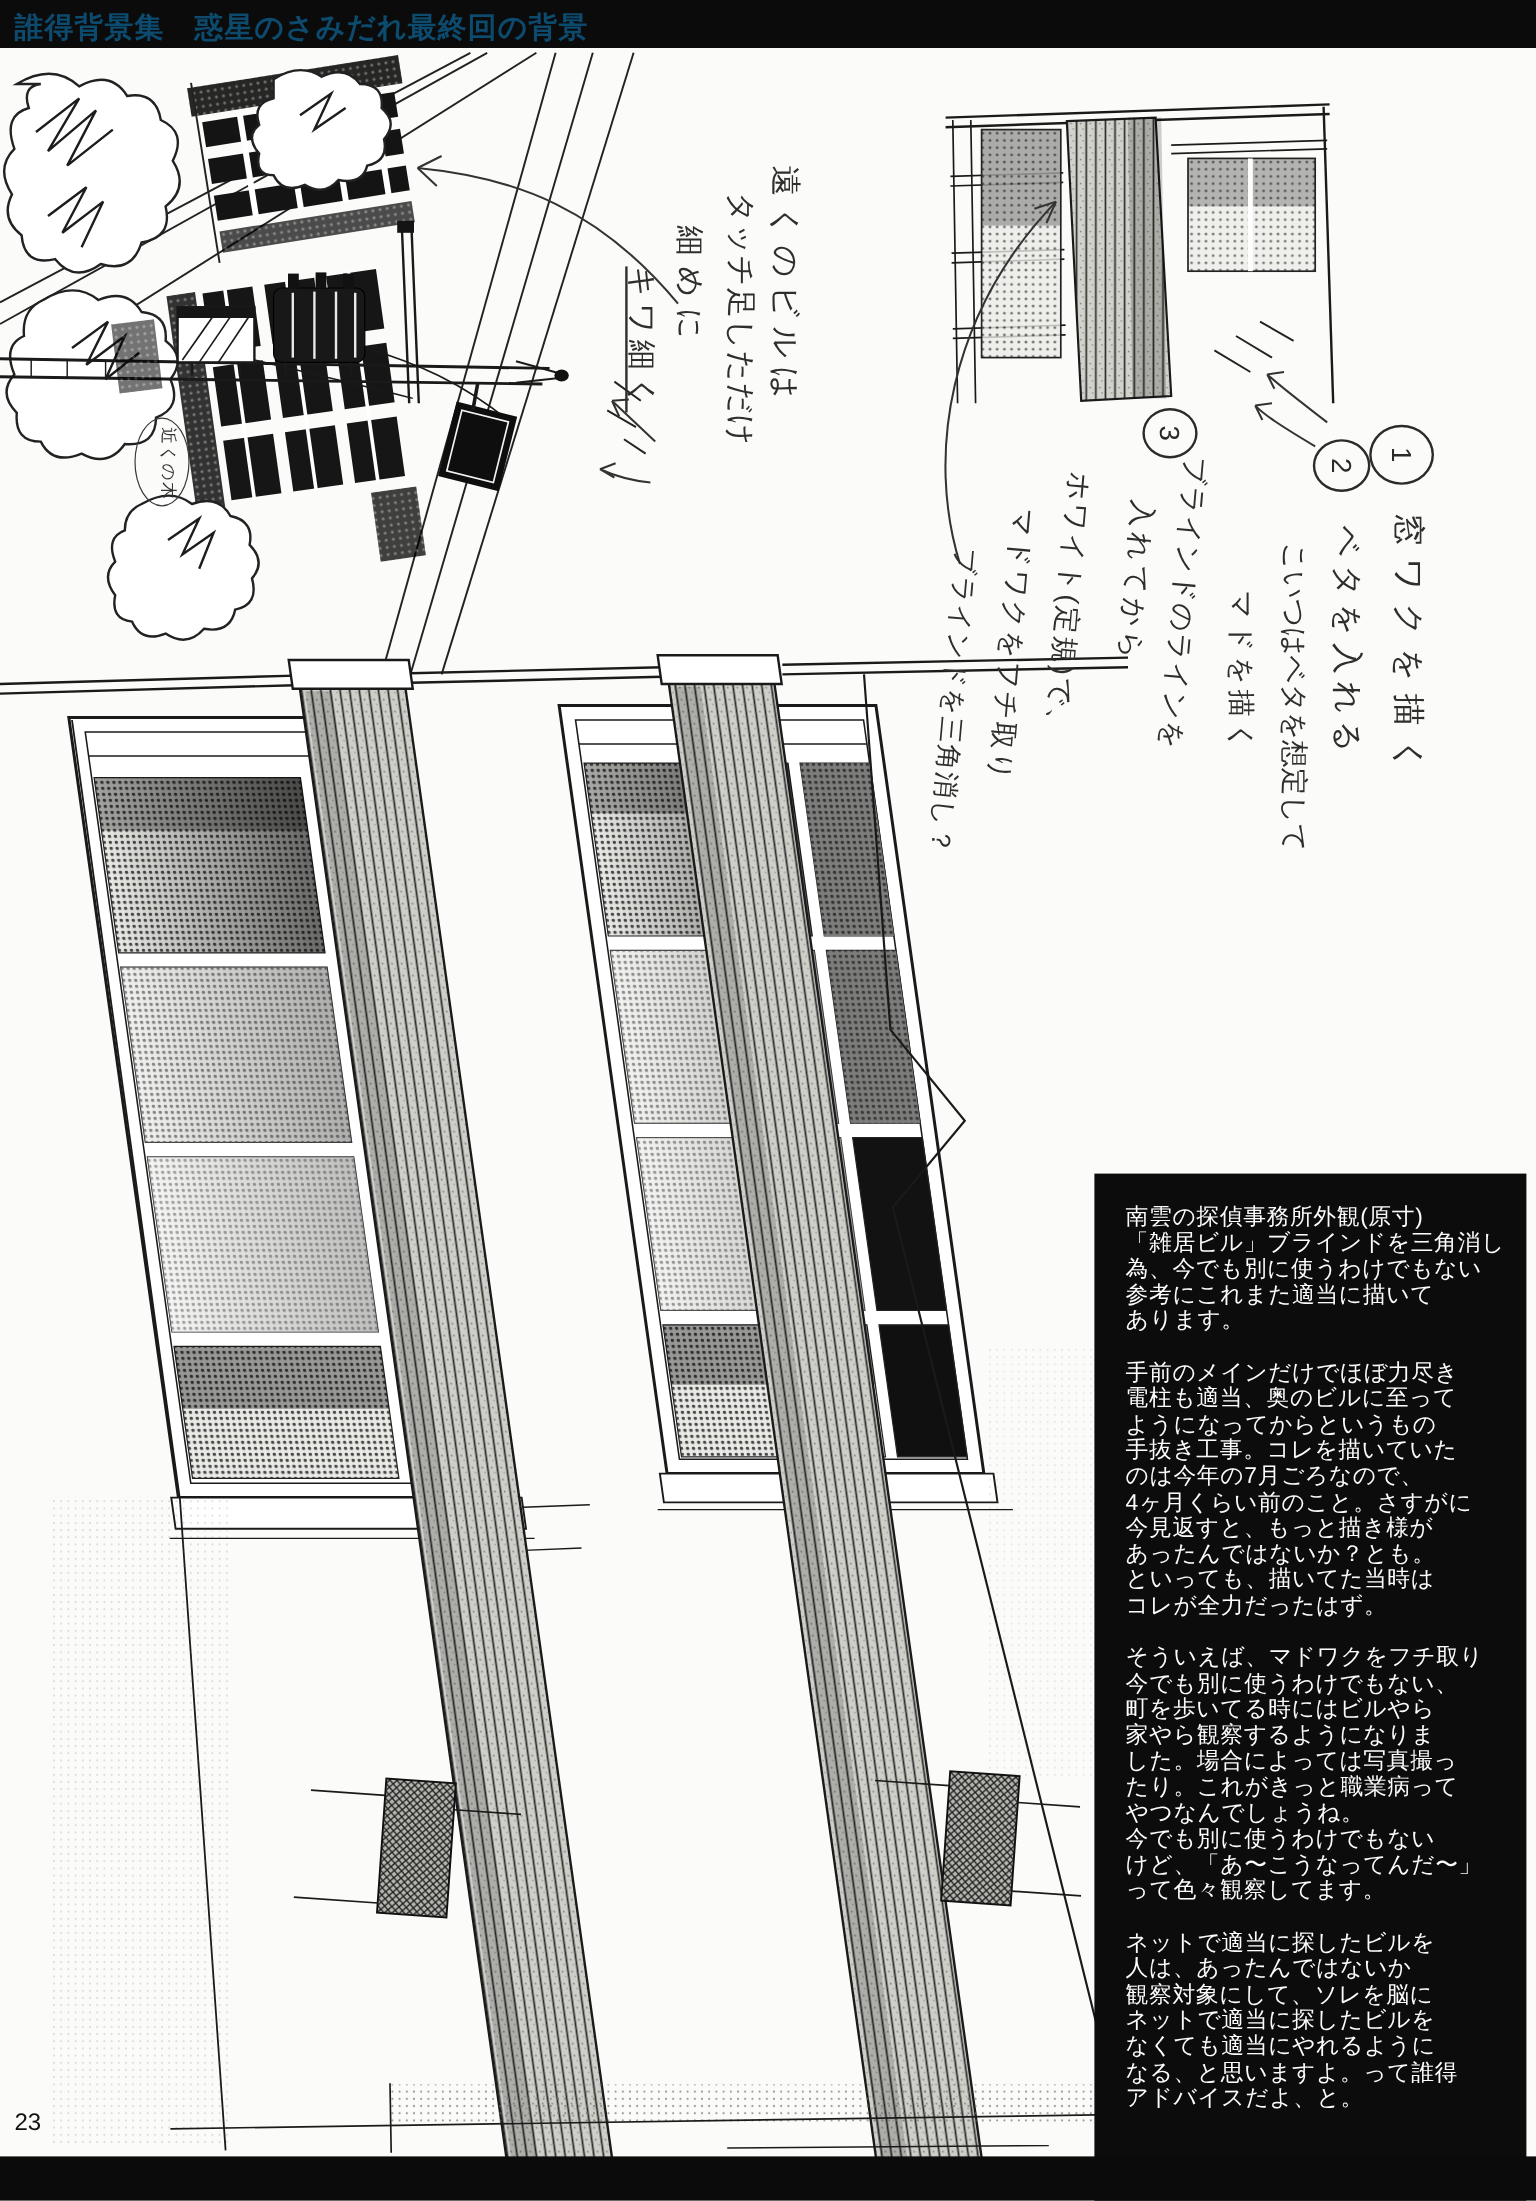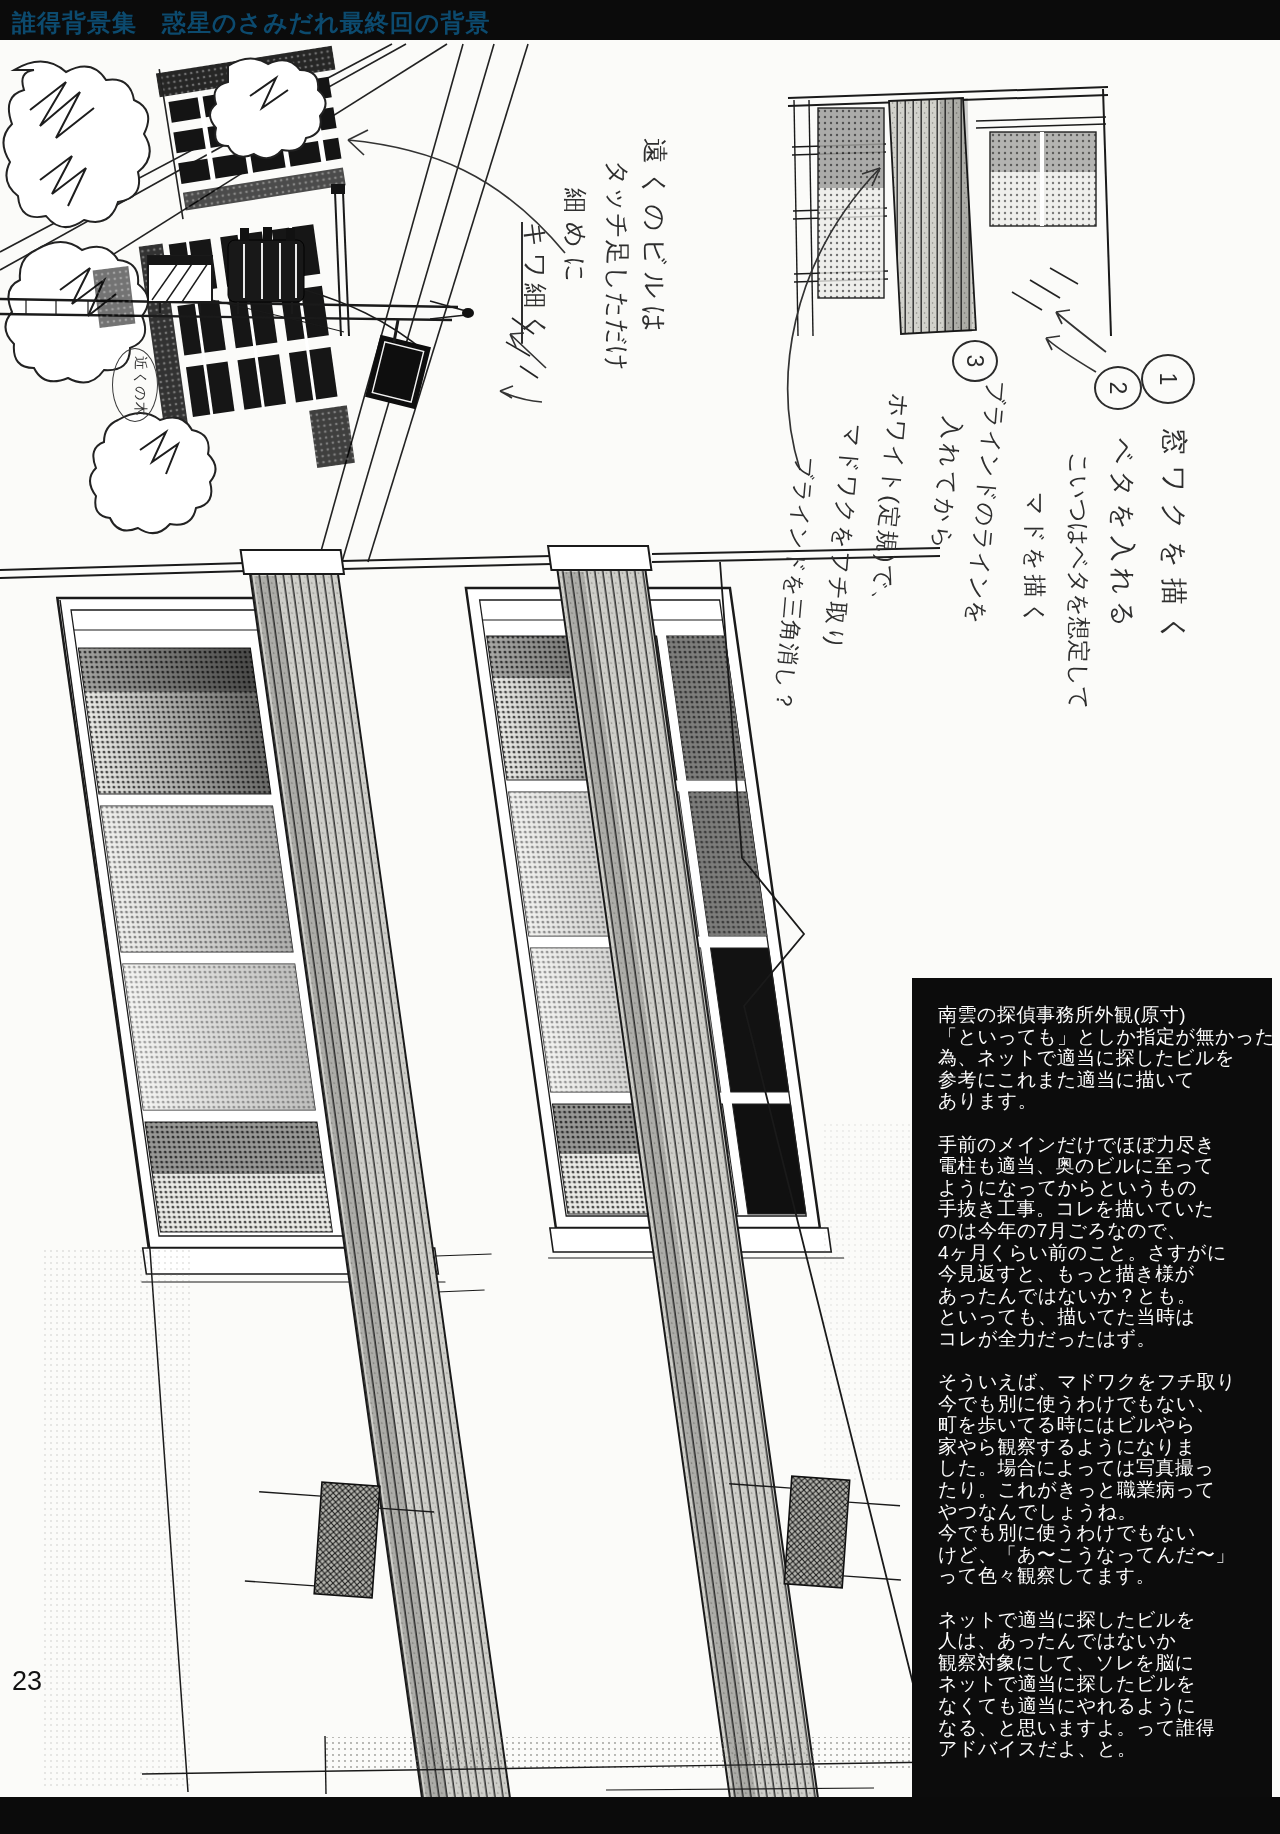--- a/index.html
+++ b/index.html
@@ -7,21 +7,21 @@
     width:1280px;height:1834px;position:relative;overflow:hidden;
     background:#fbfbf9;font-family:"Liberation Sans","DejaVu Sans",sans-serif;color:#1a1a1a;
   }
   .bar{position:absolute;left:0;width:1280px;background:#0b0b0b;}
   #header-bar{top:0;height:40px;}
   #header-title{
     position:absolute;left:12px;top:7px;color:#0c4a6e;font-size:24px;font-weight:600;
     letter-spacing:1px;white-space:nowrap;
   }
   #footer-bar{top:1797px;height:37px;}
-  #page-number{position:absolute;left:12px;top:1666px;font-size:27px;color:#111;}
+  #page-number{position:absolute;left:12px;top:1758px;font-size:20px;color:#111;}
   svg{position:absolute;}
   
   .vnote{
     position:absolute;transform-origin:left top;transform:rotate(90deg);
     white-space:nowrap;color:#2e2e2e;font-size:24px;
   }
   .vnote.tilt{transform:rotate(95deg);}
   .circ{
     position:absolute;border:2.2px solid #2b2b2b;border-radius:50%;
     display:flex;align-items:center;justify-content:center;
@@ -396,22 +396,22 @@
 <div class="vnote" style="left:1050px;top:492px;font-size:23px;letter-spacing:4px">マドを描く</div>
 
 <div class="vnote tilt" style="left:1012px;top:382px;font-size:23px;letter-spacing:1px">ブラインドのラインを</div>
 <div class="vnote tilt" style="left:968px;top:418px;font-size:23px;letter-spacing:4px">入れてから</div>
 <div class="vnote tilt" style="left:915px;top:395px;font-size:23px;letter-spacing:2px">ホワイト(定規)で、</div>
 <div class="vnote tilt" style="left:868px;top:425px;font-size:23px;letter-spacing:2px">マドワクをフチ取り</div>
 <div class="vnote tilt" style="left:820px;top:458px;font-size:22px;letter-spacing:1px">ブラインドを三角消し？</div>
 
 <div id="note-box">
     <div class="nb-line">南雲の探偵事務所外観(原寸)</div>
-    <div class="nb-line">「といっても」としか指定が無かった</div>
-    <div class="nb-line">為、ネットで適当に探したビルを</div>
+    <div class="nb-line">「雑居ビル」ブラインドを三角消し</div>
+    <div class="nb-line">為、今でも別に使うわけでもない</div>
     <div class="nb-line">参考にこれまた適当に描いて</div>
     <div class="nb-line">あります。</div>
     <div class="nb-line"></div>
     <div class="nb-line">手前のメインだけでほぼ力尽き</div>
     <div class="nb-line">電柱も適当、奥のビルに至って</div>
     <div class="nb-line">ようになってからというもの</div>
     <div class="nb-line">手抜き工事。コレを描いていた</div>
     <div class="nb-line">のは今年の7月ごろなので、</div>
     <div class="nb-line">4ヶ月くらい前のこと。さすがに</div>
     <div class="nb-line">今見返すと、もっと描き様が</div>

